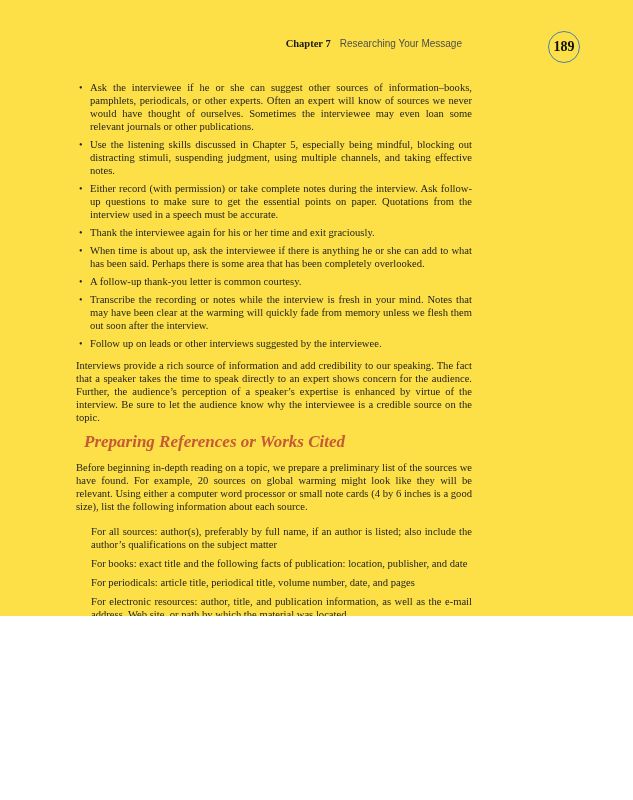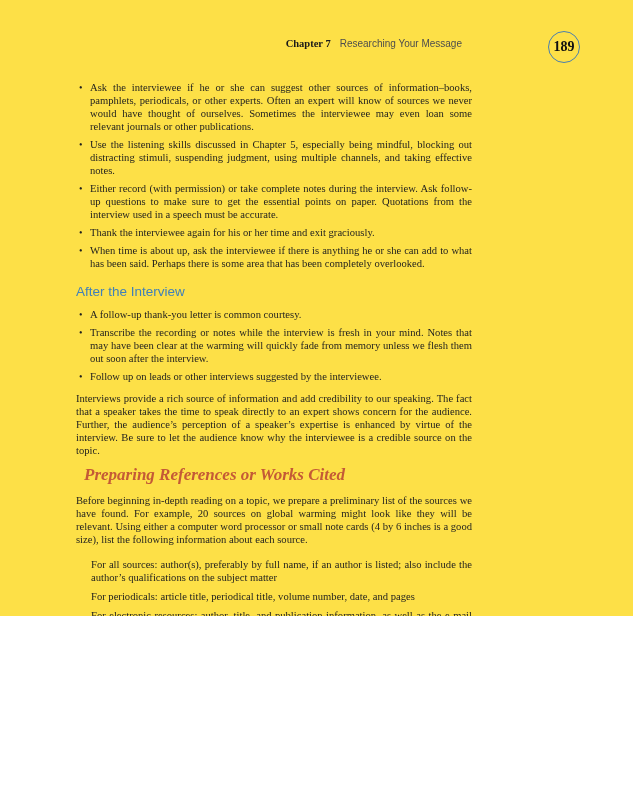--- a/index.html
+++ b/index.html
@@ -134,35 +134,35 @@
   <div class="content">
 
     <ul class="tips">
       <li>Ask the interviewee if he or she can suggest other sources of information–books, pamphlets, periodicals, or other experts. Often an expert will know of sources we never would have thought of ourselves. Sometimes the interviewee may even loan some relevant journals or other publications.</li>
       <li>Use the listening skills discussed in Chapter 5, especially being mindful, blocking out distracting stimuli, suspending judgment, using multiple channels, and taking effective notes.</li>
       <li>Either record (with permission) or take complete notes during the interview. Ask follow-up questions to make sure to get the essential points on paper. Quotations from the interview used in a speech must be accurate.</li>
       <li>Thank the interviewee again for his or her time and exit graciously.</li>
       <li>When time is about up, ask the interviewee if there is anything he or she can add to what has been said. Perhaps there is some area that has been completely overlooked.</li>
     </ul>
 
-    <h3 class="h-blue">After the Interview</h3>
 
     <ul class="tips">
       <li>A follow-up thank-you letter is common courtesy.</li>
       <li>Transcribe the recording or notes while the interview is fresh in your mind. Notes that may have been clear at the warming will quickly fade from memory unless we flesh them out soon after the interview.</li>
       <li>Follow up on leads or other interviews suggested by the interviewee.</li>
     </ul>
 
     <p class="body-para">Interviews provide a rich source of information and add credibility to our speaking. The fact that a speaker takes the time to speak directly to an expert shows concern for the audience. Further, the audience’s perception of a speaker’s expertise is enhanced by virtue of the interview. Be sure to let the audience know why the interviewee is a credible source on the topic.</p>
 
 
     <h2 class="h-orange">Preparing References or Works Cited</h2>
 
     <p class="body-para">Before beginning in-depth reading on a topic, we prepare a preliminary list of the sources we have found. For example, 20 sources on global warming might look like they will be relevant. Using either a computer word processor or small note cards (4 by 6 inches is a good size), list the following information about each source.</p>
 
     <div class="source-list">
       <div class="source-item">For all sources: author(s), preferably by full name, if an author is listed; also include the author’s qualifications on the subject matter</div>
+      <div class="source-item">For books: exact title and the following facts of publication: location, publisher, and date</div>
       <div class="source-item">For periodicals: article title, periodical title, volume number, date, and pages</div>
       <div class="source-item">For electronic resources: author, title, and publication information, as well as the e-mail address, Web site, or path by which the material was located</div>
     </div>
 
   </div>
 </div>
 
 </body></html>

